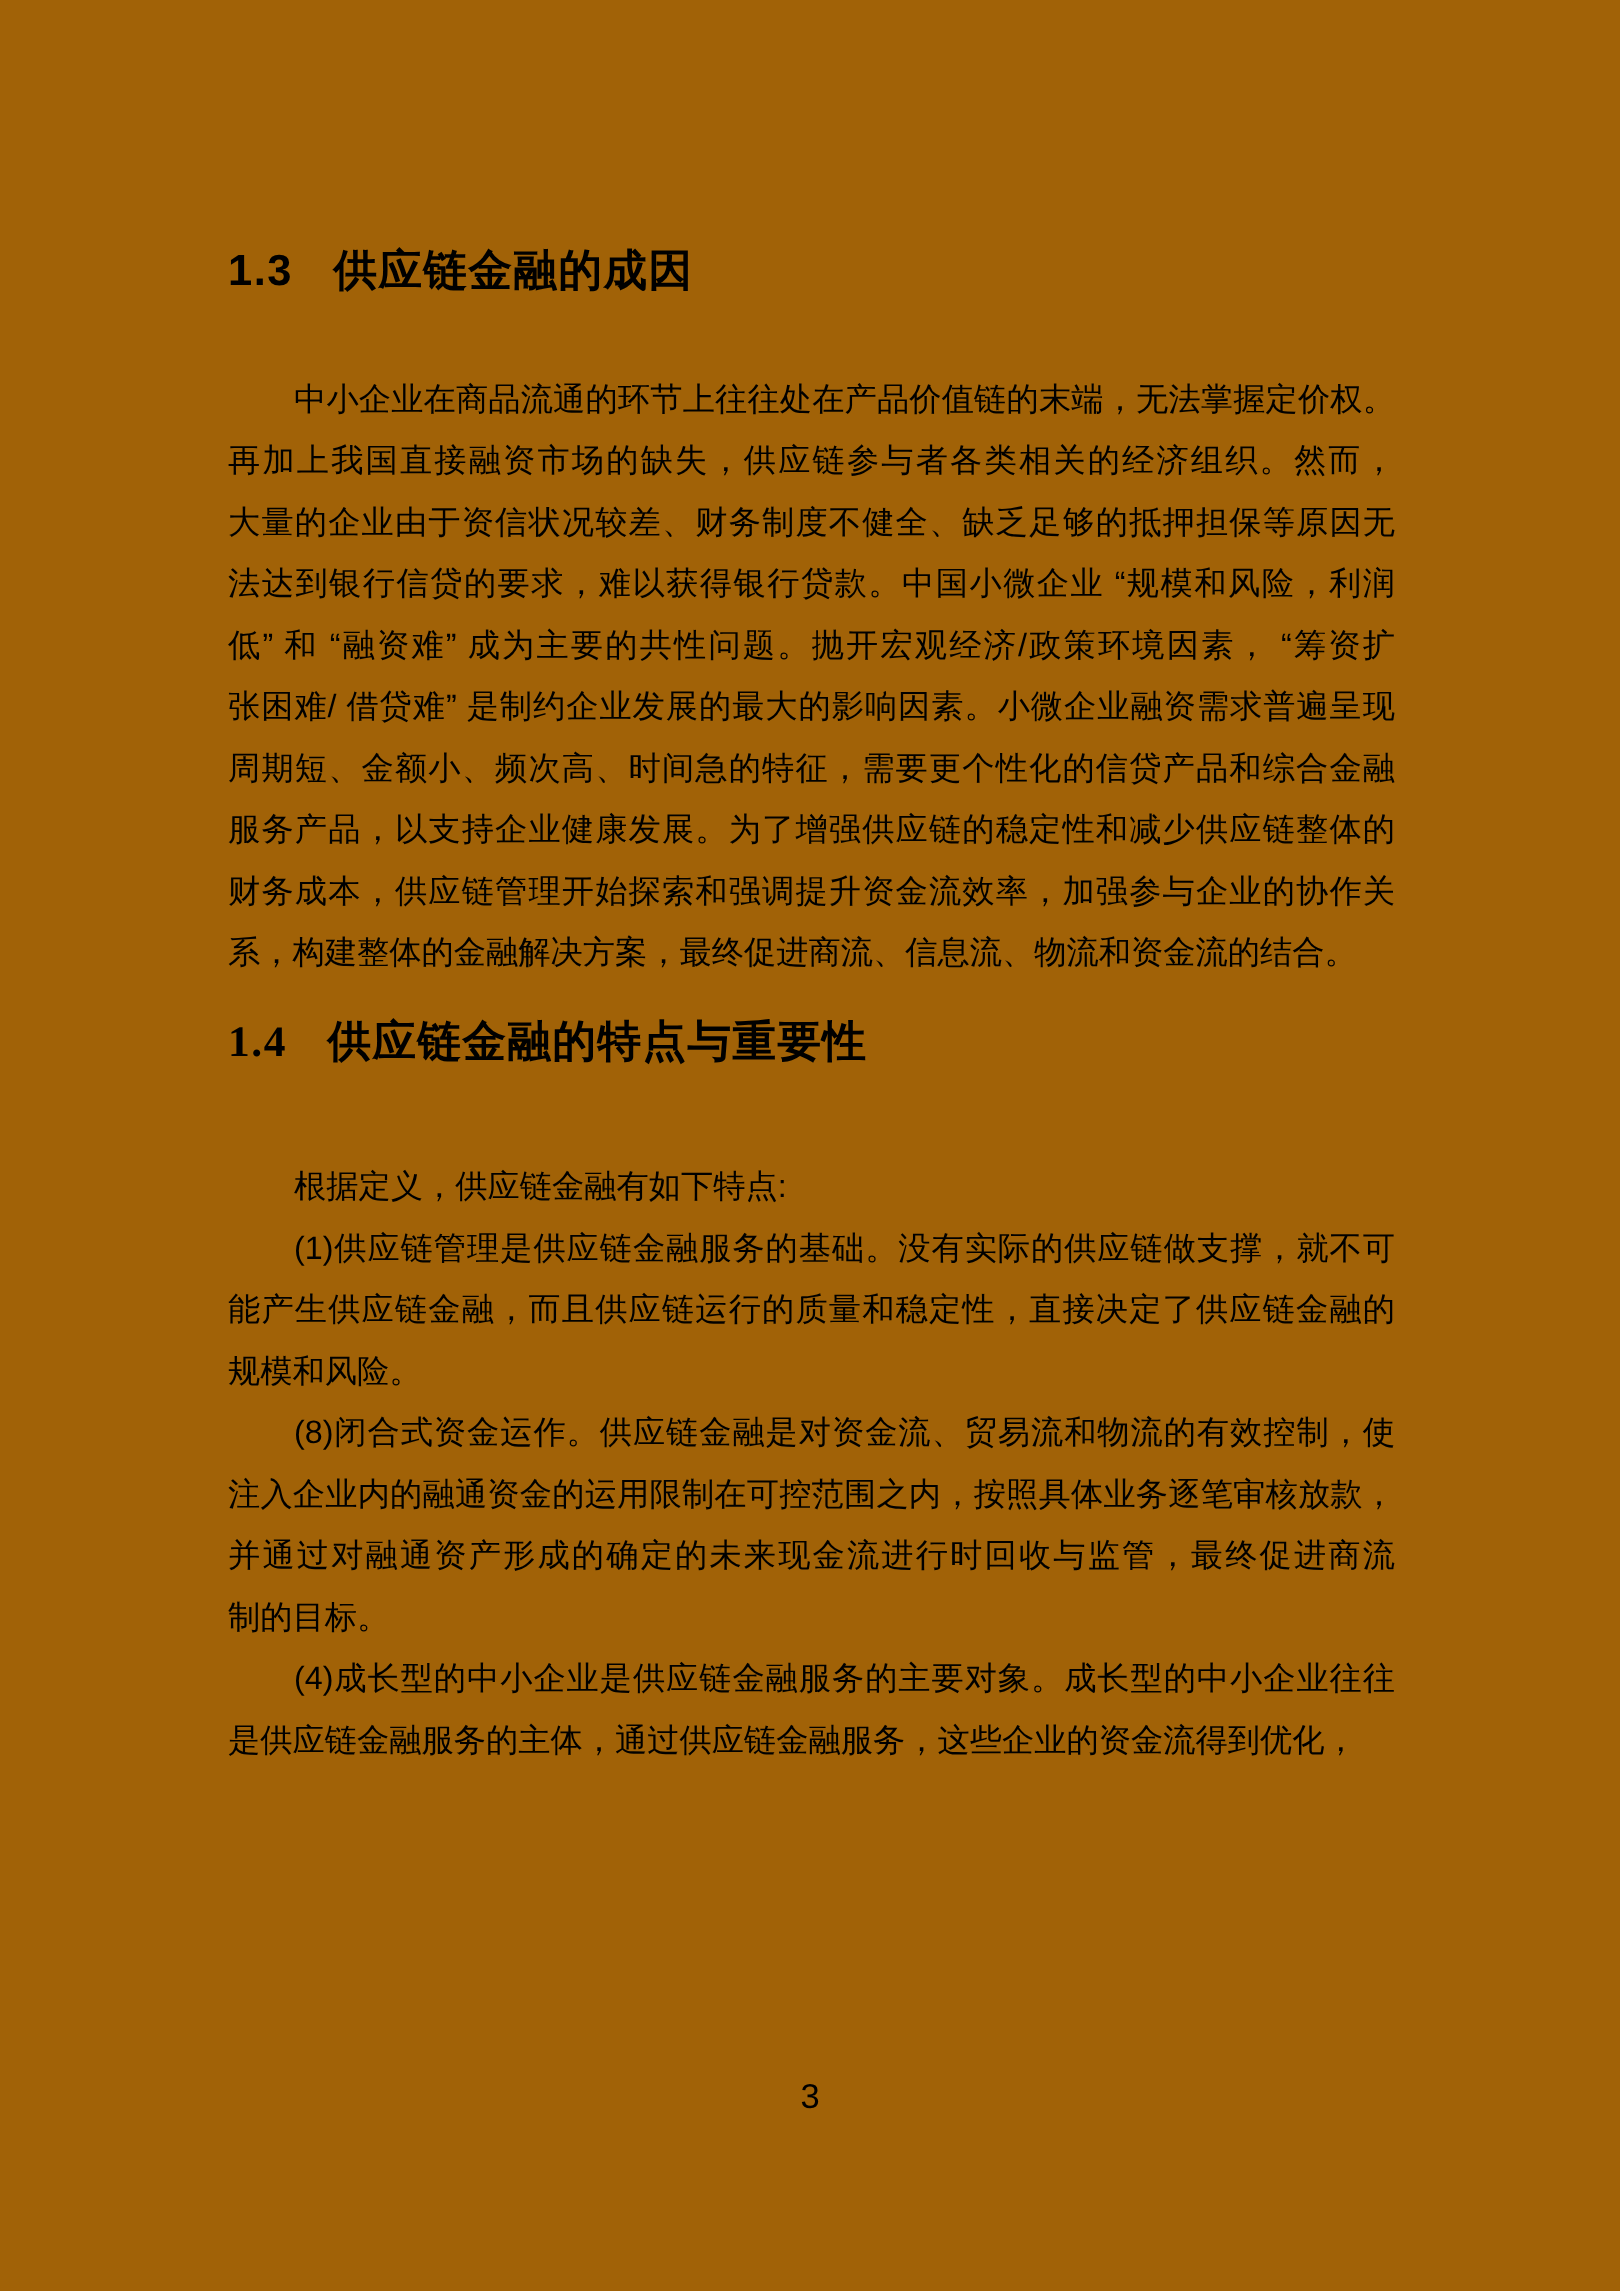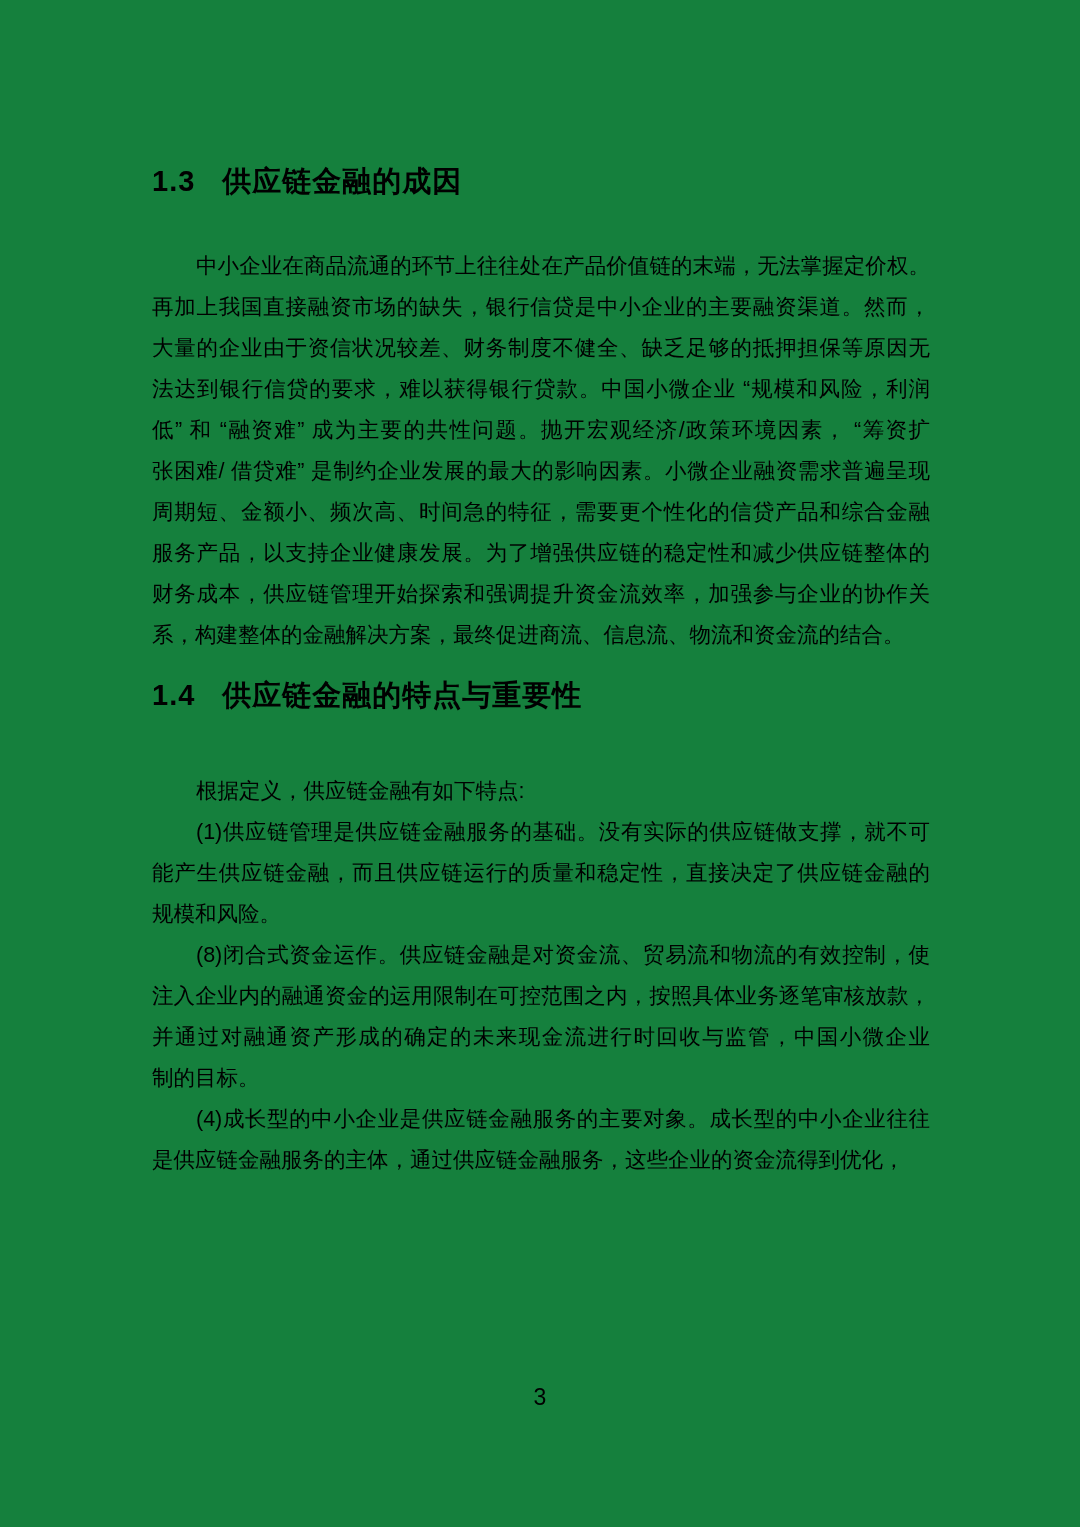--- a/index.html
+++ b/index.html
@@ -4,21 +4,21 @@
 <style>
   html, body {
     margin: 0;
     padding: 0;
     background: #ffffff;
   }
   .page {
     position: relative;
     width: 1080px;
     height: 1527px;
-    background: #15803d;
+    background: #a16207;
     overflow: hidden;
     color: #000000;
     font-family: "Liberation Sans", sans-serif;
   }
   .content {
     position: absolute;
     left: 152px;
     top: 0;
     width: 778px;
   }
@@ -40,21 +40,21 @@
   .line {
     text-align: justify;
     text-align-last: justify;
     min-height: 41px;
   }
   .line.last { text-align-last: left; }
   .line.first { text-indent: 44px; }
   
   .sec-0 { margin-top: 161px; }  
   .sec-1 { margin-top: 45px; }   
-  .sec-2 { margin-top: 19px; }   
+  .sec-2 { margin-top: 19px; font-family: Liberation Serif, serif; }   
   .sec-3 { margin-top: 56px; }   
   .sec-4, .sec-5, .sec-6, .sec-7 { margin-top: 0; } 
   .page-number {
     position: absolute;
     left: 0;
     top: 1382px;
     width: 100%;
     text-align: center;
     font-size: 23px;
     line-height: 30px;
@@ -62,21 +62,21 @@
   }
 </style>
 </head>
 <body>
 
 <div class="page">
   <div class="content" id="content">
       <div class="heading sec-0"><span class="h-num">1.3</span><span class="h-title">供应链金融的成因</span></div>
       <div class="para sec-1">
         <div class="line first">中小企业在商品流通的环节上往往处在产品价值链的末端，无法掌握定价权。</div>
-        <div class="line">再加上我国直接融资市场的缺失，银行信贷是中小企业的主要融资渠道。然而，</div>
+        <div class="line">再加上我国直接融资市场的缺失，供应链参与者各类相关的经济组织。然而，</div>
         <div class="line">大量的企业由于资信状况较差、财务制度不健全、缺乏足够的抵押担保等原因无</div>
         <div class="line">法达到银行信贷的要求，难以获得银行贷款。中国小微企业 “规模和风险，利润</div>
         <div class="line">低” 和 “融资难” 成为主要的共性问题。抛开宏观经济/政策环境因素， “筹资扩</div>
         <div class="line">张困难/ 借贷难” 是制约企业发展的最大的影响因素。小微企业融资需求普遍呈现</div>
         <div class="line">周期短、金额小、频次高、时间急的特征，需要更个性化的信贷产品和综合金融</div>
         <div class="line">服务产品，以支持企业健康发展。为了增强供应链的稳定性和减少供应链整体的</div>
         <div class="line">财务成本，供应链管理开始探索和强调提升资金流效率，加强参与企业的协作关</div>
         <div class="line last">系，构建整体的金融解决方案，最终促进商流、信息流、物流和资金流的结合。</div>
       </div>
       <div class="heading sec-2"><span class="h-num">1.4</span><span class="h-title">供应链金融的特点与重要性</span></div>
@@ -84,21 +84,21 @@
         <div class="line first last">根据定义，供应链金融有如下特点:</div>
       </div>
       <div class="para sec-4">
         <div class="line first">(1)供应链管理是供应链金融服务的基础。没有实际的供应链做支撑，就不可</div>
         <div class="line">能产生供应链金融，而且供应链运行的质量和稳定性，直接决定了供应链金融的</div>
         <div class="line last">规模和风险。</div>
       </div>
       <div class="para sec-5">
         <div class="line first">(8)闭合式资金运作。供应链金融是对资金流、贸易流和物流的有效控制，使</div>
         <div class="line">注入企业内的融通资金的运用限制在可控范围之内，按照具体业务逐笔审核放款，</div>
-        <div class="line">并通过对融通资产形成的确定的未来现金流进行时回收与监管，中国小微企业</div>
+        <div class="line">并通过对融通资产形成的确定的未来现金流进行时回收与监管，最终促进商流</div>
         <div class="line last">制的目标。</div>
       </div>
       <div class="para sec-7">
         <div class="line first">(4)成长型的中小企业是供应链金融服务的主要对象。成长型的中小企业往往</div>
         <div class="line last">是供应链金融服务的主体，通过供应链金融服务，这些企业的资金流得到优化，</div>
       </div>
     </div>
   <div class="page-number">3</div>
 </div>
 

